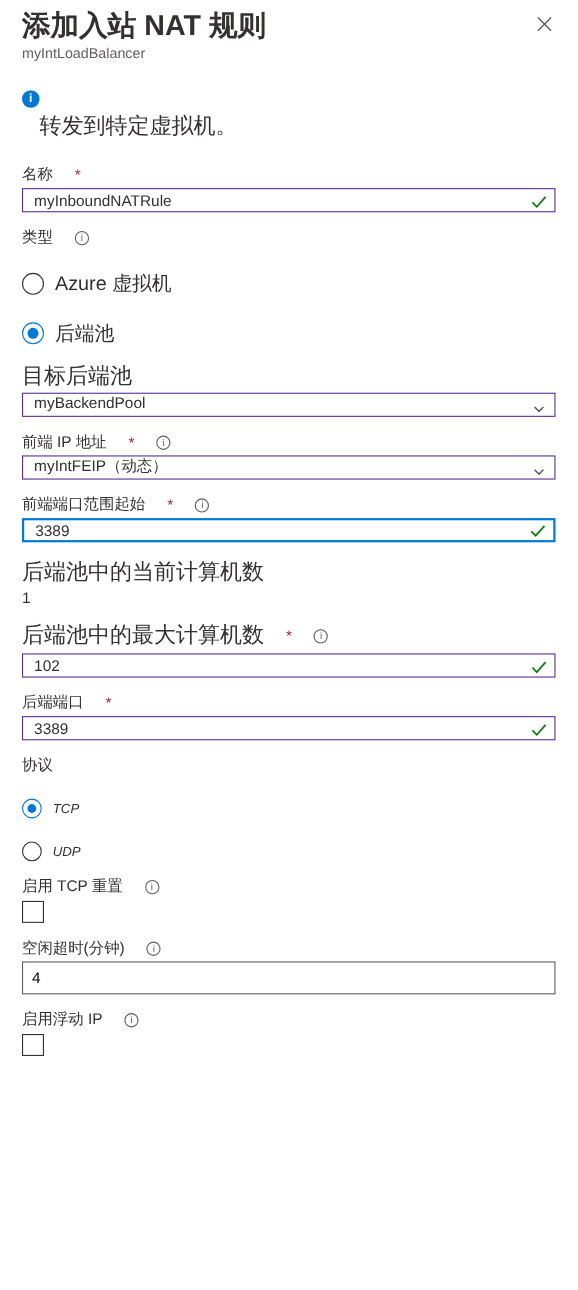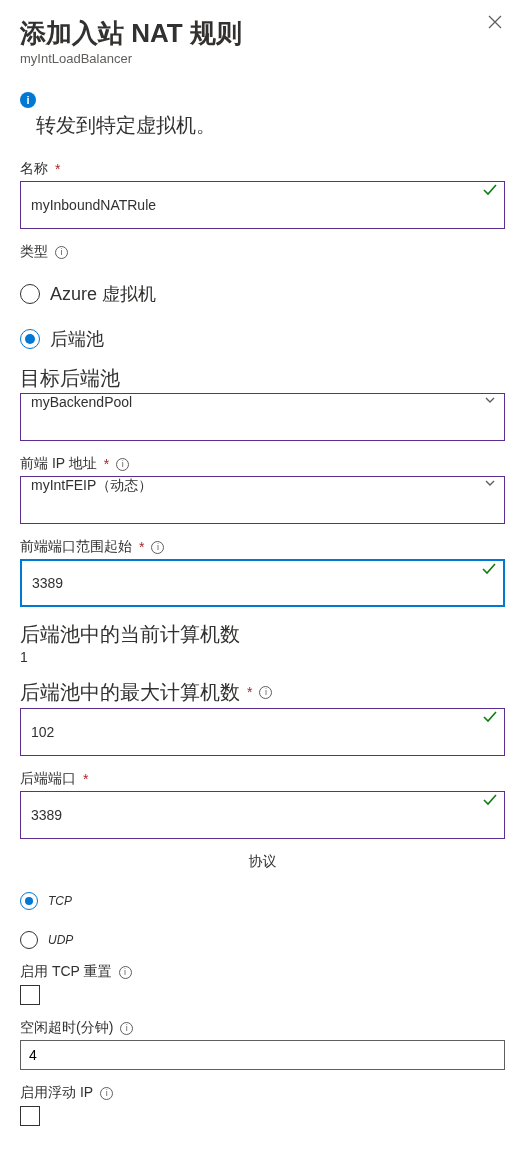--- a/index.html
+++ b/index.html
@@ -4,51 +4,51 @@
 <style>
   * { box-sizing: border-box; margin: 0; padding: 0; }
   html, body {
     width: 525px;
     font-family: "Segoe UI", "Microsoft YaHei", Arial, sans-serif;
     color: #323130;
     font-size: 14px;
     background: #fff;
   }
   .panel { width: 525px; padding: 0 20px 20px 20px; }
-  .header { position: relative; padding-top: 16px; }
+  .header { position: relative; padding-top: 6px; }
   .close {
     position: absolute; right: 0; top: 14px;
     width: 18px; height: 18px; cursor: pointer;
     color: #605e5c;
   }
   h1 { font-size: 26px; font-weight: 600; letter-spacing: 0px; }
   .subtitle { font-size: 13px; color: #605e5c; margin-top: 0px; margin-bottom: 24px;}
   .info-row { display: flex; align-items: flex-start; margin-top: 10px; margin-bottom: 4px;}
   .info-icon {
     width: 16px; height: 16px; flex: 0 0 16px;
     border-radius: 50%; background: #0078d4; color: #fff;
     display: inline-flex; align-items: center; justify-content: center;
     font-size: 11px; font-weight: 700; margin-right: 10px; margin-top: 2px;
   }
   .info-text { font-size: 14px; line-height: 1.4; color: #323130; }
   .info-emph { font-size: 20px; line-height: 1.3; margin-left: 16px; margin-bottom: 22px;}
   .field { margin-bottom: 14px; }
-  .label-row { display: flex; align-items: center; gap: 7px; margin-bottom: 3px;}
+  .label-row { display: flex; align-items: center; gap: 20px; margin-bottom: 3px;}
   .label { font-size: 14px; color: #323130; }
   .req { color: #a4262c; }
   .hint-icon {
     width: 13px; height: 13px; border: 1px solid #605e5c; border-radius: 50%;
     display: inline-flex; align-items: center; justify-content: center;
     font-size: 9px; color: #605e5c; cursor: default;
   }
   .input-wrap {
     position: relative;
     border: 1px solid #605e5c;
-    height: 48px;
-    display: flex; align-items: flex-start;
+    height: 22px;
+    display: flex; align-items: flex-end;
     background: #fff;
   }
   .input-wrap.success { border-color: #5c2e91; }
   .input-wrap.focus { border: 2px solid #0078d4; }
   .input-wrap input, .input-wrap .select-val {
     border: none; outline: none; flex: 1 1 auto;
     padding: 0 10px; font-size: 14px; font-family: inherit;
     background: transparent; height: 100%;
     color: #323130;
   }
@@ -219,21 +219,21 @@
       <input type="text" value="3389" style="">
       <span class="check">
         <svg width="16" height="16" viewBox="0 0 16 16">
             <path d="M2 8 L6 12 L14 3" stroke="#107c10" stroke-width="1.6" fill="none"></path>
           </svg>
       </span>
     </div>
   </div>
 
   <div class="field proto">
-    <div class="label" style="margin-bottom:4px;text-align:center;">协议</div>
+    <div class="label" style="margin-bottom:4px;">协议</div>
     <div class="radio-group">
       <div class="radio-row">
         <span class="radio checked"></span>
         <span class="radio-label">TCP</span>
       </div>
       <div class="radio-row">
         <span class="radio"></span>
         <span class="radio-label">UDP</span>
       </div>
     </div>

